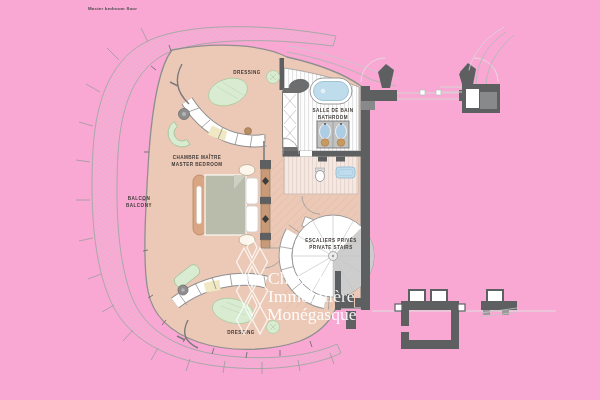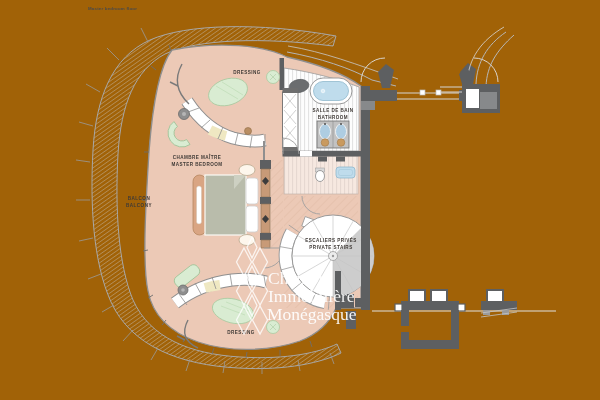--- a/index.html
+++ b/index.html
@@ -1,16 +1,16 @@
 <!DOCTYPE html>
 <html><head>
 <meta charset="utf-8">
 <style>
   html,body{margin:0;padding:0;background:#fff;}
-  #stage{position:relative;width:600px;height:400px;background:#a16207;overflow:hidden;
+  #stage{position:relative;width:600px;height:400px;background:#f9a8d4;overflow:hidden;
          font-family:"Liberation Sans", sans-serif;}
   svg{position:absolute;inset:0;}
   text{font-family:"Liberation Sans", sans-serif;}
   .room-label{font-size:4.6px;font-weight:700;fill:#3f3a36;letter-spacing:.45px;text-anchor:middle;}
   .title-label{font-size:4.4px;font-weight:700;fill:#4a4a4a;letter-spacing:.2px;}
   .wm-text{font-family:"Liberation Serif", serif;font-size:17.5px;fill:#ffffff;}
 </style>
 </head>
 <body>
 

